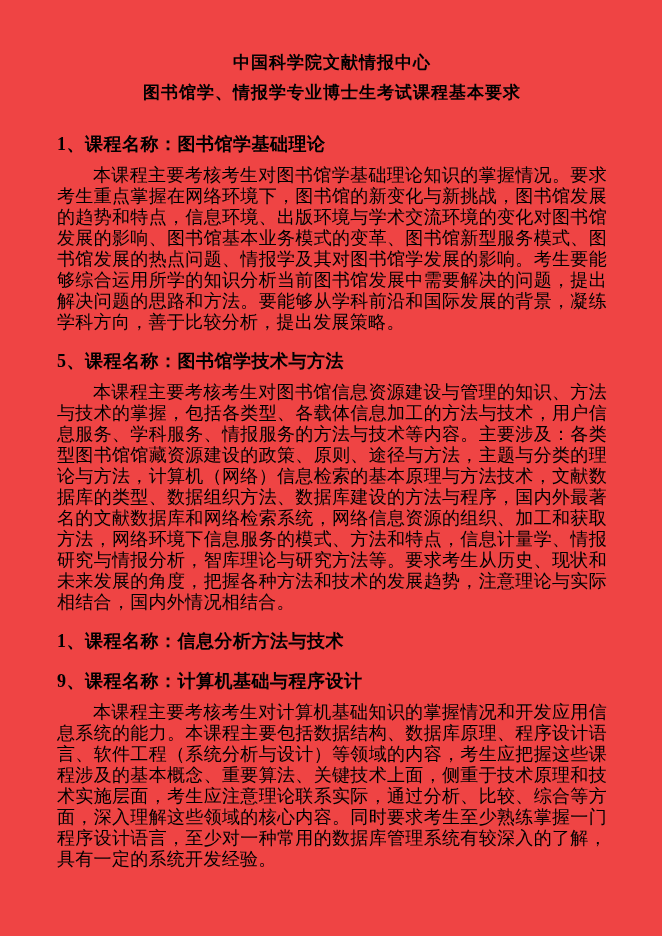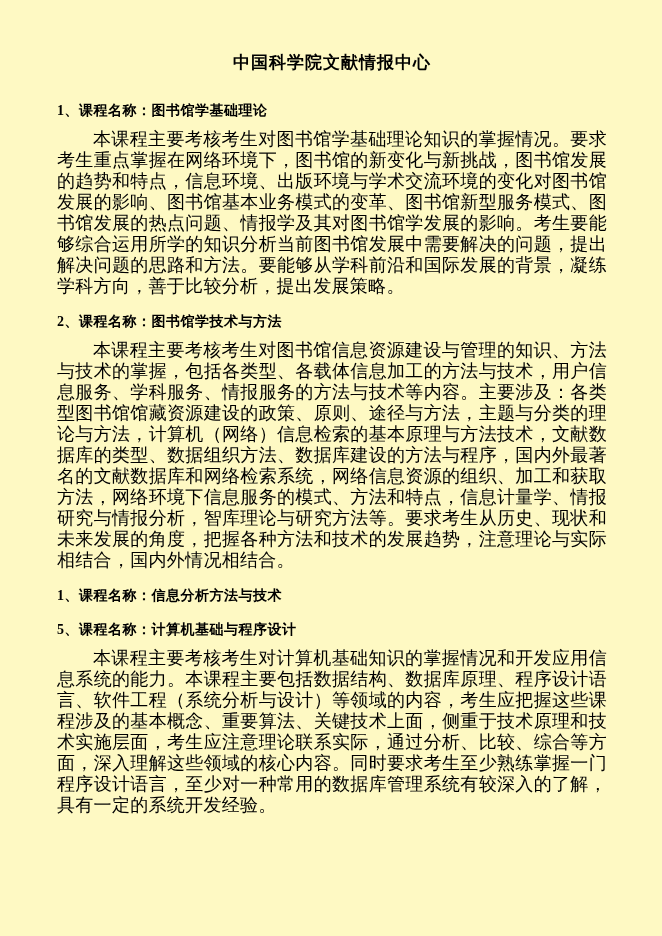--- a/index.html
+++ b/index.html
@@ -11,35 +11,35 @@
   }
   body {
     font-family: "Liberation Serif", "DejaVu Serif", serif;
     color: #000000;
   }
   .page {
     position: relative;
     width: 662px;
     height: 936px;
     margin: 0 auto;
-    background: #fef9c3;
+    background: #ef4444;
     padding: 48px 55px 36px 57px;
     overflow: hidden;
   }
   .doc-title {
     font-size: 17px;
     font-weight: bold;
     text-align: center;
     line-height: 30px;
     margin: 0;
     letter-spacing: 1px;
   }
   .course { margin: 0; }
   .course-heading {
-    font-size: 14px;
+    font-size: 18px;
     font-weight: bold;
     margin: 16px 0 9px 0;
     letter-spacing: 0.5px;
   }
   .course:first-of-type .course-heading {
     margin-top: 24px;
   }
   .course-body {
     font-size: 18px;
     line-height: 21px;
@@ -48,34 +48,35 @@
     margin: 0;
     letter-spacing: 0.3px;
   }
 </style>
 </head>
 <body>
 
 <div class="page">
 
   <h1 class="doc-title">中国科学院文献情报中心</h1>
+  <h1 class="doc-title">图书馆学、情报学专业博士生考试课程基本要求</h1>
 
   <section class="course">
     <h2 class="course-heading">1、课程名称：图书馆学基础理论</h2>
     <p class="course-body">本课程主要考核考生对图书馆学基础理论知识的掌握情况。要求考生重点掌握在网络环境下，图书馆的新变化与新挑战，图书馆发展的趋势和特点，信息环境、出版环境与学术交流环境的变化对图书馆发展的影响、图书馆基本业务模式的变革、图书馆新型服务模式、图书馆发展的热点问题、情报学及其对图书馆学发展的影响。考生要能够综合运用所学的知识分析当前图书馆发展中需要解决的问题，提出解决问题的思路和方法。要能够从学科前沿和国际发展的背景，凝练学科方向，善于比较分析，提出发展策略。</p>
   </section>
 
   <section class="course">
-    <h2 class="course-heading">2、课程名称：图书馆学技术与方法</h2>
+    <h2 class="course-heading">5、课程名称：图书馆学技术与方法</h2>
     <p class="course-body">本课程主要考核考生对图书馆信息资源建设与管理的知识、方法与技术的掌握，包括各类型、各载体信息加工的方法与技术，用户信息服务、学科服务、情报服务的方法与技术等内容。主要涉及：各类型图书馆馆藏资源建设的政策、原则、途径与方法，主题与分类的理论与方法，计算机（网络）信息检索的基本原理与方法技术，文献数据库的类型、数据组织方法、数据库建设的方法与程序，国内外最著名的文献数据库和网络检索系统，网络信息资源的组织、加工和获取方法，网络环境下信息服务的模式、方法和特点，信息计量学、情报研究与情报分析，智库理论与研究方法等。要求考生从历史、现状和未来发展的角度，把握各种方法和技术的发展趋势，注意理论与实际相结合，国内外情况相结合。</p>
   </section>
 
 
   <section class="course">
     <h2 class="course-heading">1、课程名称：信息分析方法与技术</h2>
   </section>
 
   <section class="course">
-    <h2 class="course-heading">5、课程名称：计算机基础与程序设计</h2>
+    <h2 class="course-heading">9、课程名称：计算机基础与程序设计</h2>
     <p class="course-body">本课程主要考核考生对计算机基础知识的掌握情况和开发应用信息系统的能力。本课程主要包括数据结构、数据库原理、程序设计语言、软件工程（系统分析与设计）等领域的内容，考生应把握这些课程涉及的基本概念、重要算法、关键技术上面，侧重于技术原理和技术实施层面，考生应注意理论联系实际，通过分析、比较、综合等方面，深入理解这些领域的核心内容。同时要求考生至少熟练掌握一门程序设计语言，至少对一种常用的数据库管理系统有较深入的了解，具有一定的系统开发经验。</p>
   </section>
 
 </div>
 
 </body></html>

